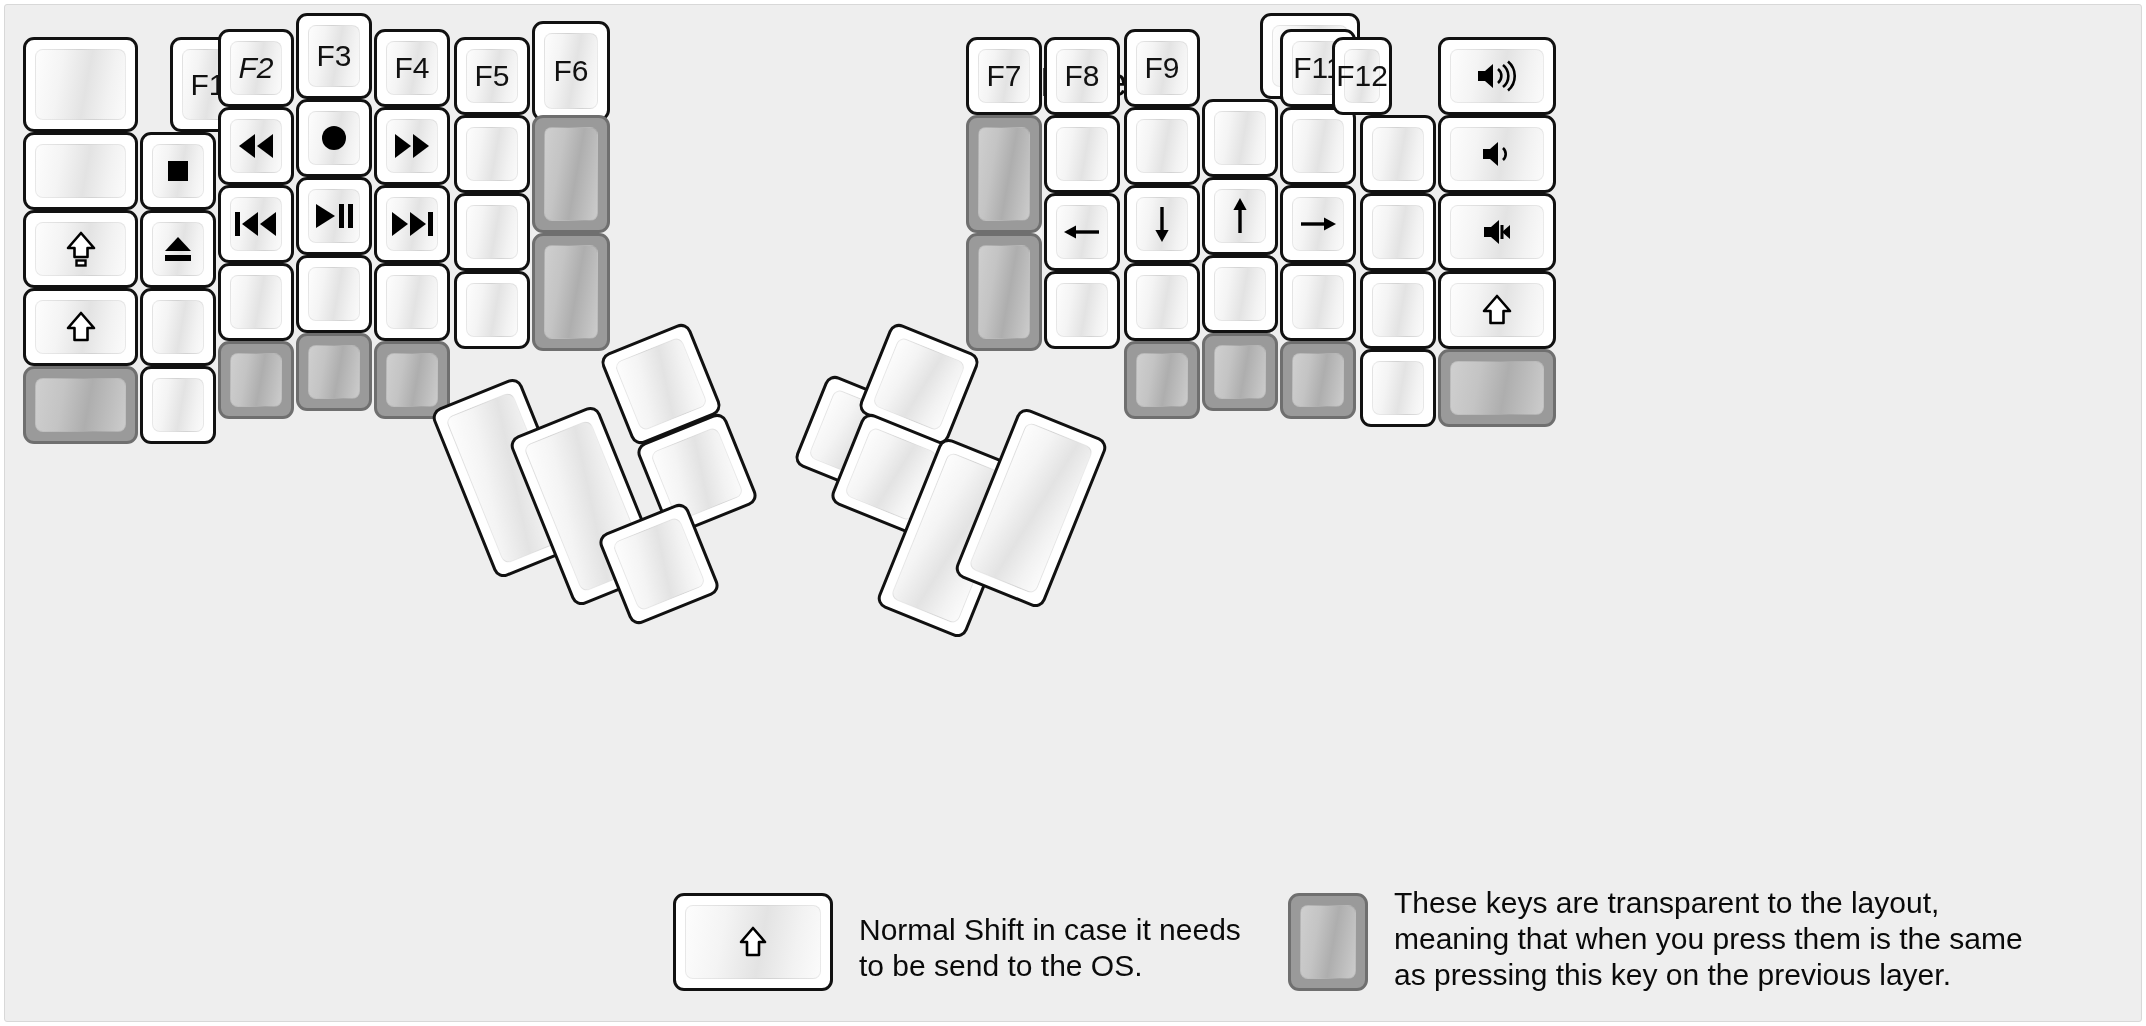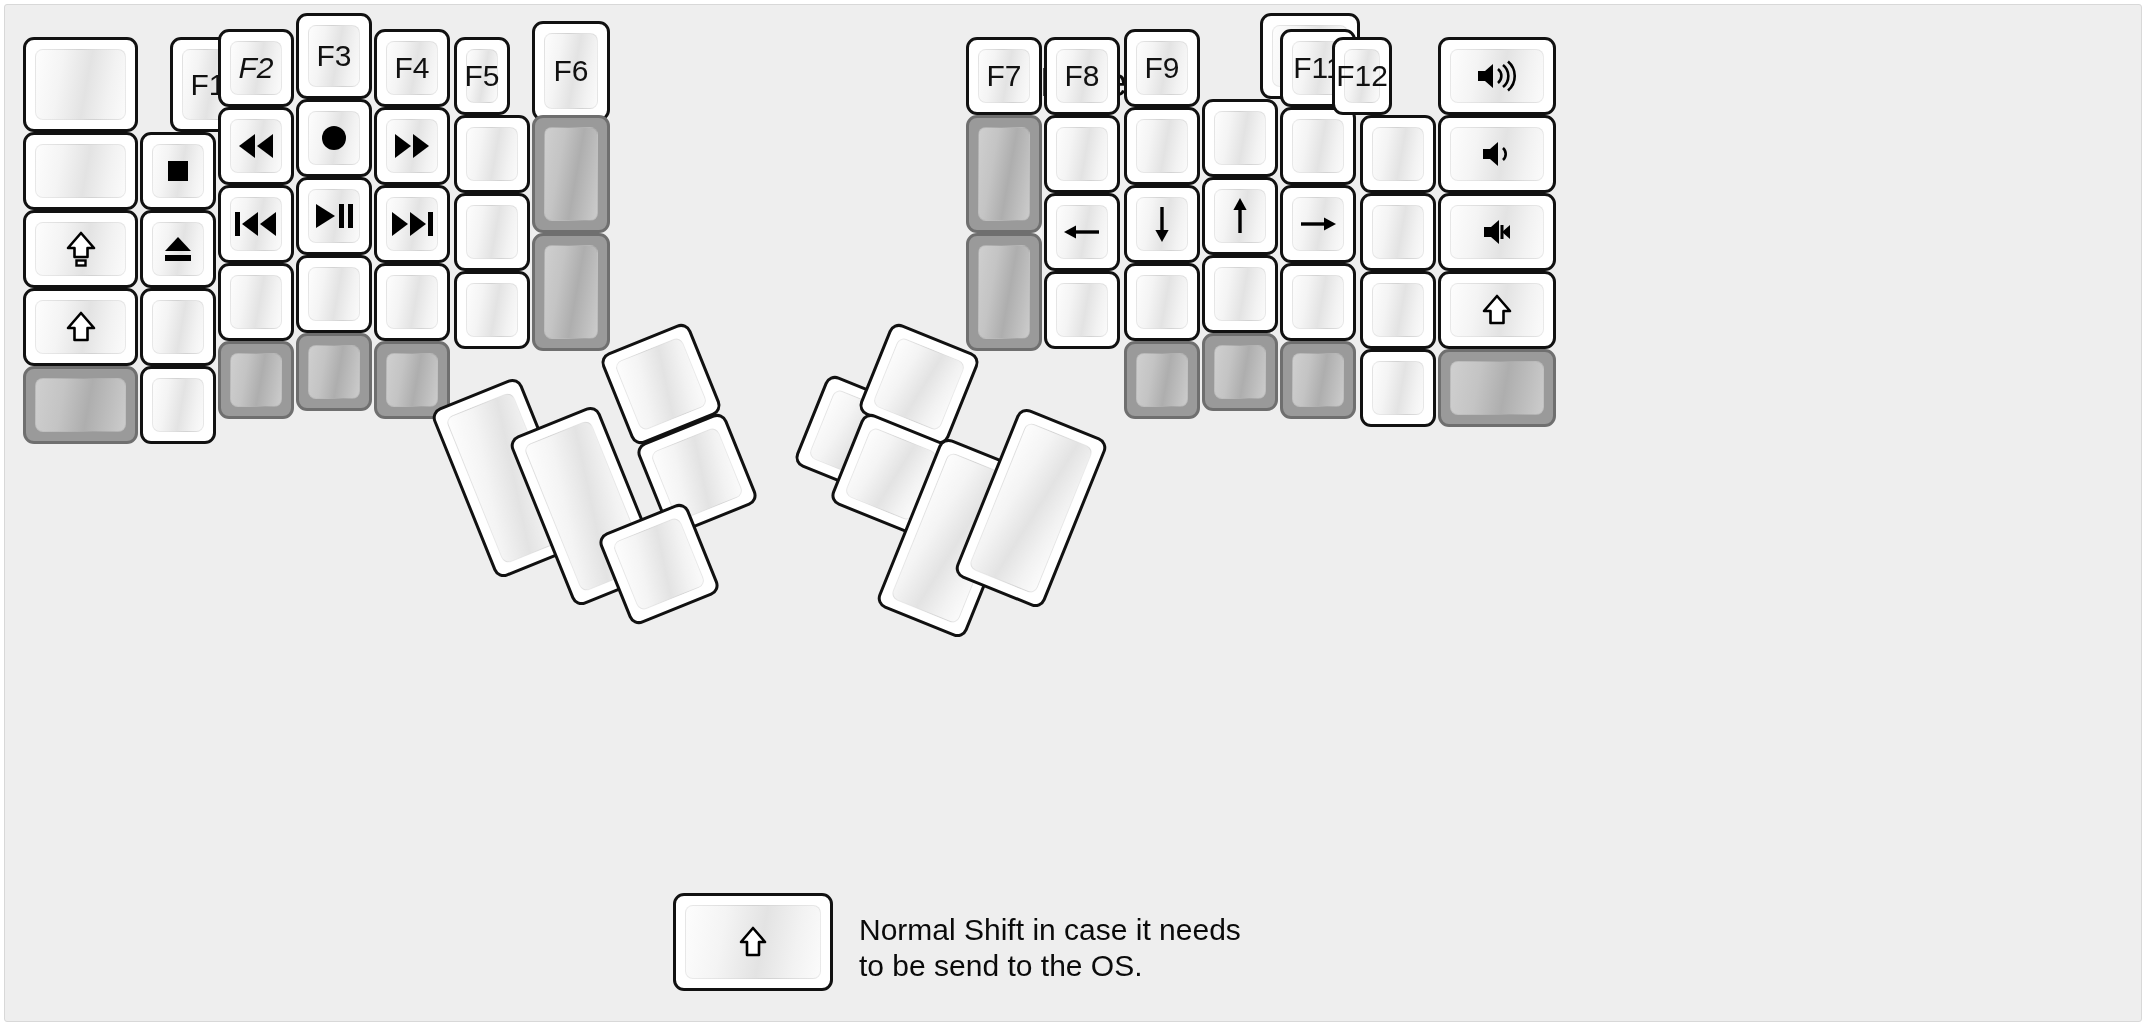--- a/index.html
+++ b/index.html
@@ -207,21 +207,21 @@
               <rect x="39" y="2" width="5" height="24" fill="#000"></rect>
             </svg>
           </div>
         </div>
         <div class="key" style="left: 369px; top: 258px; width: 76px; height: 78px;">
           <div class="cap"></div>
         </div>
         <div class="key trans" style="left: 369px; top: 336px; width: 76px; height: 78px;">
           <div class="cap"></div>
         </div>
-        <div class="key" style="left: 449px; top: 32px; width: 56px; height: 78px;">
+        <div class="key" style="left: 449px; top: 32px; width: 76px; height: 78px;">
           <div class="cap">
             <span class="lbl">F5</span>
           </div>
         </div>
         <div class="key" style="left: 449px; top: 110px; width: 76px; height: 78px;">
           <div class="cap"></div>
         </div>
         <div class="key" style="left: 449px; top: 188px; width: 76px; height: 78px;">
           <div class="cap"></div>
         </div>
@@ -434,16 +434,24 @@
           <div class="cap">
             <svg class="ico" width="28" height="34" viewBox="0 0 28 34">
               <path d="M14 3 L26 17 L20 17 L20 30 L8 30 L8 17 L2 17 Z" fill="#fff" stroke="#000" stroke-width="2.6" stroke-linejoin="round"></path>
             </svg>
           </div>
         </div>
         <div class="lg-text" style="margin-left:26px;margin-top:19px;">Normal Shift in case it needs
 to be send to the OS.</div>
       </div>
 
+      <div class="lg-item" style="left:1283px;top:8px;">
+        <div class="lg-key trans" style="width:80px;height:98px;">
+          <div class="cap"></div>
+        </div>
+        <div class="lg-text" style="margin-left:26px;margin-top:-8px;">These keys are transparent to the layout,
+meaning that when you press them is the same
+as pressing this key on the previous layer.</div>
+      </div>
     </div>
 
   </div>
 </div>
 
 </body></html>

